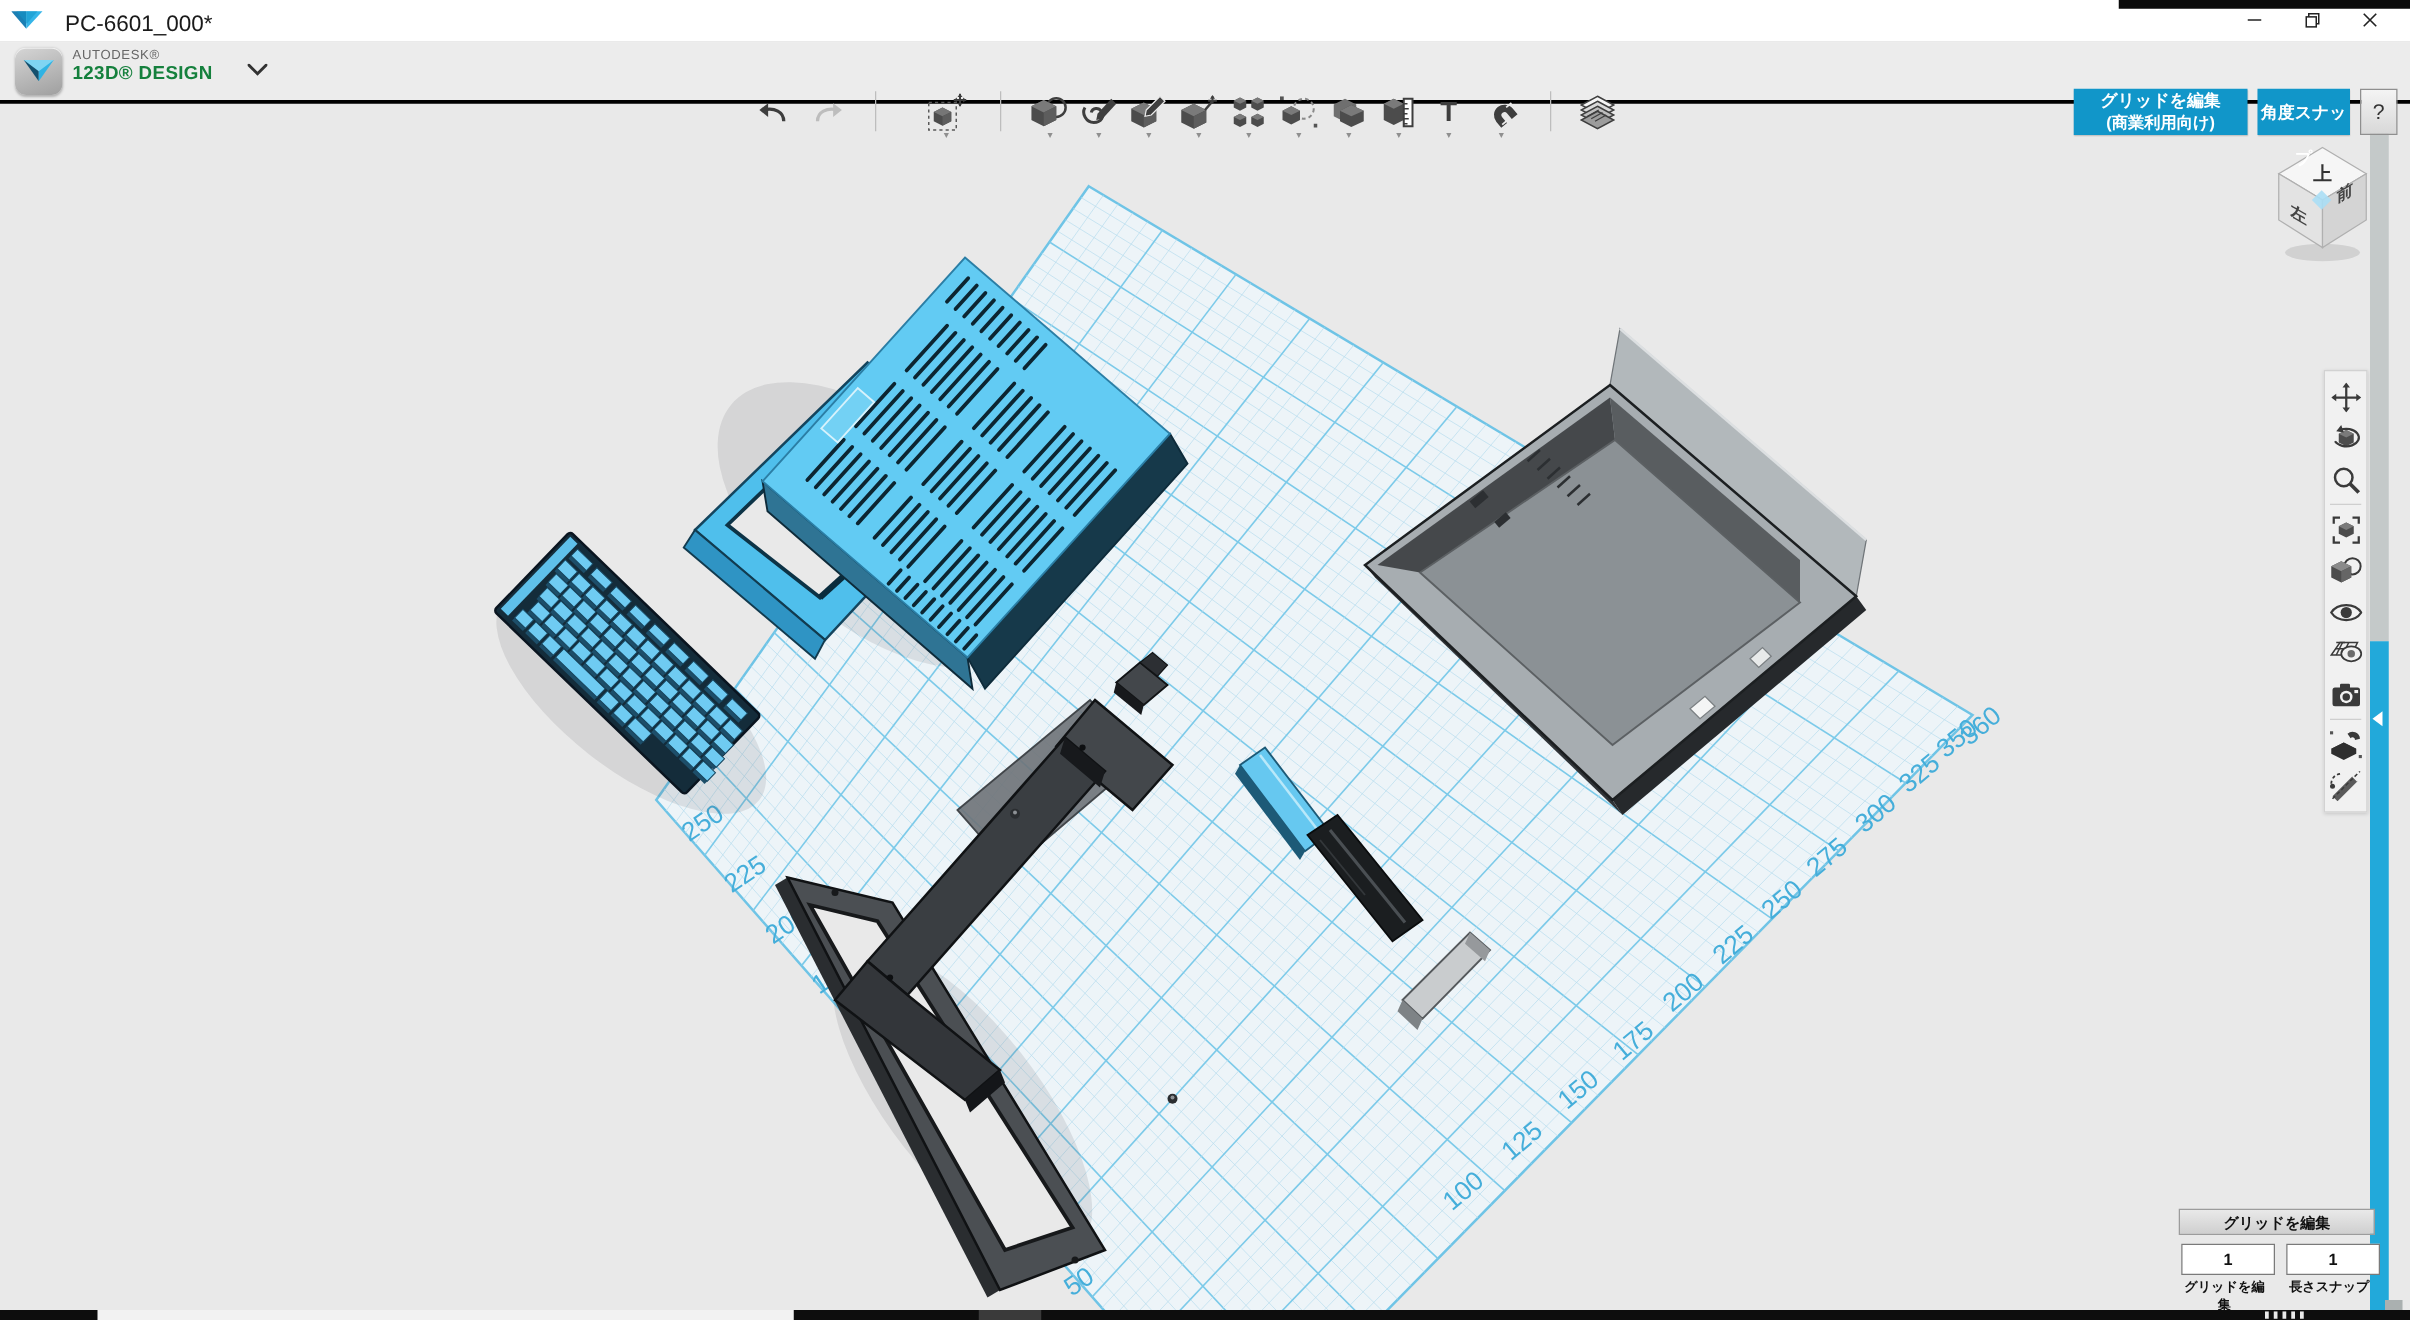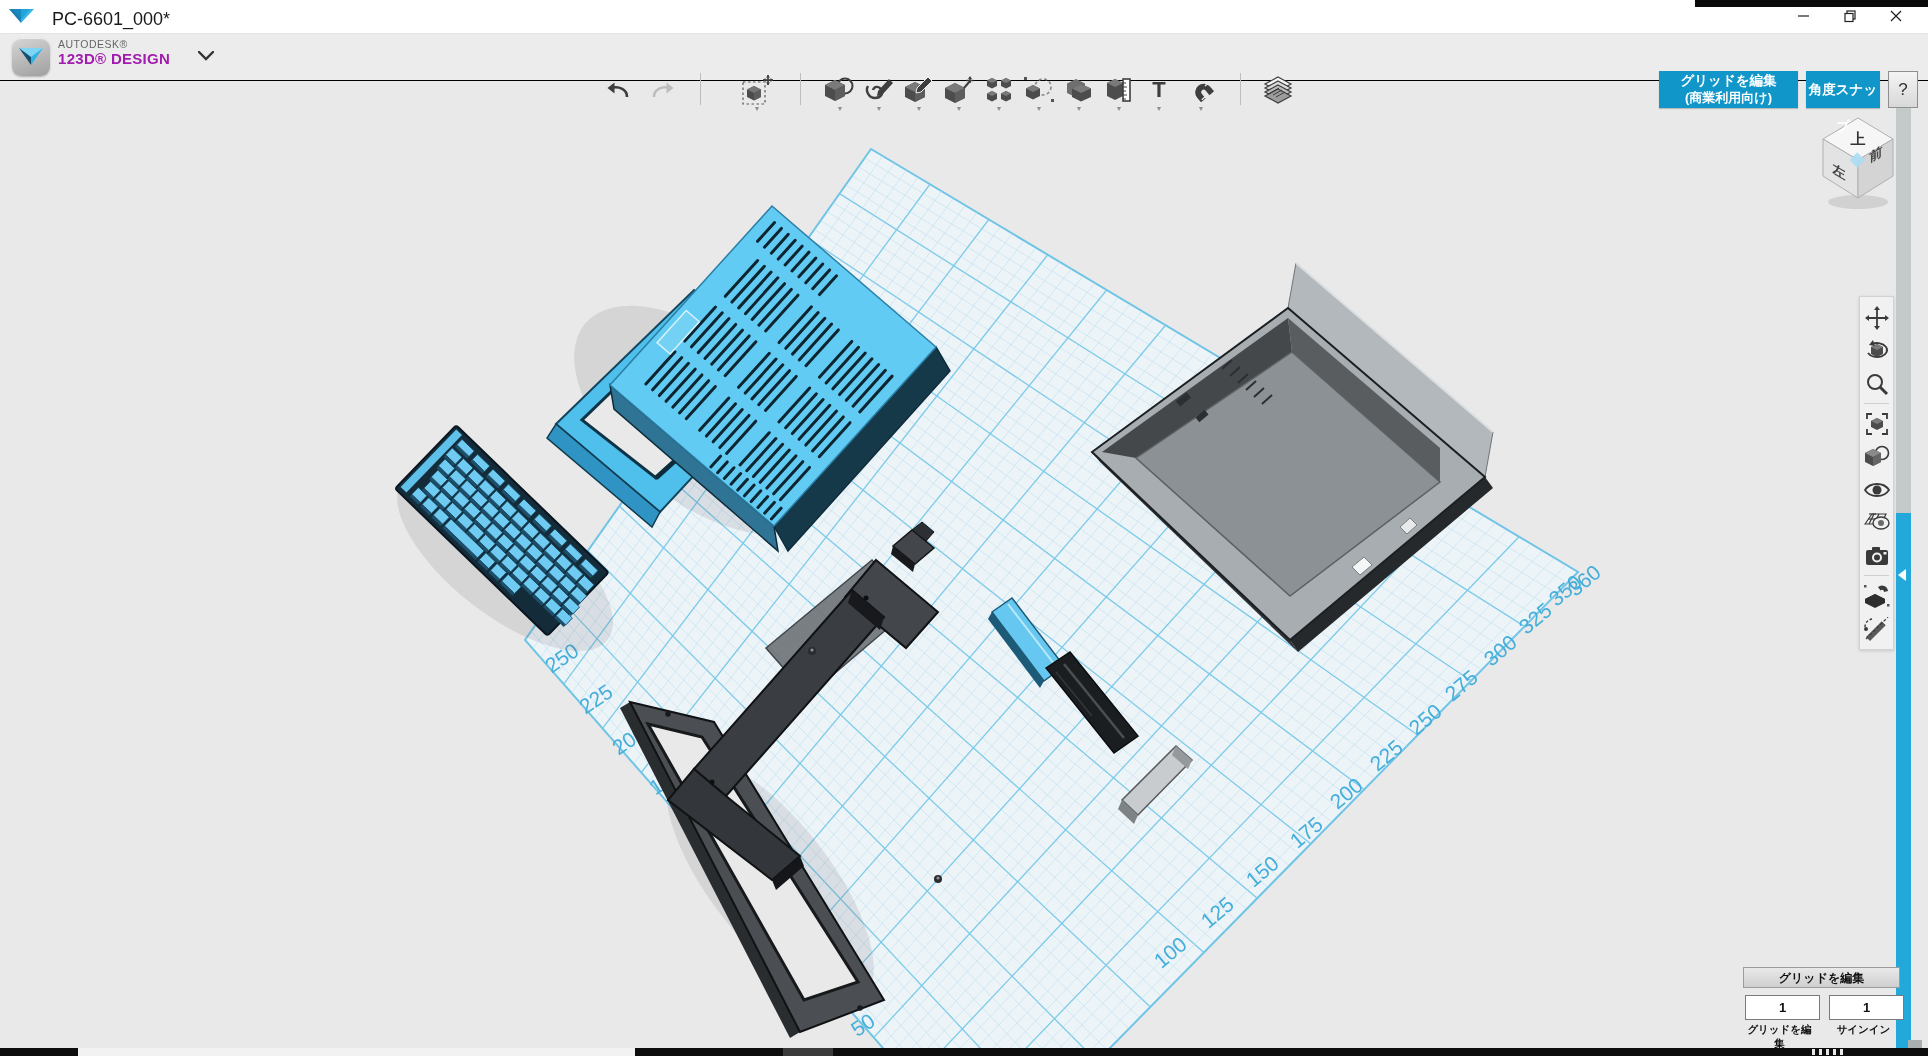--- a/index.html
+++ b/index.html
@@ -7,27 +7,27 @@
   
   #titlebar{position:absolute;left:0;top:0;width:1928px;height:33px;background:#ffffff;
     border-bottom:1px solid #e3e3e3;z-index:50;}
   #title-logo{position:absolute;left:9px;top:8px;}
   #window-title{position:absolute;left:52px;top:9px;font-size:18px;color:#1a1a1a;}
   .winbtn{position:absolute;top:0;width:46px;height:32px;display:flex;align-items:center;justify-content:center;color:#222;}
   #btn-min{left:1781px;} #btn-restore{left:1827px;} #btn-close{left:1873px;}
   #top-black{position:absolute;left:1695px;top:0;width:233px;height:7px;background:#0a0a0a;z-index:60;}
   
   #appbar{position:absolute;left:0;top:33px;width:1928px;height:47px;background:#ececec;
-    border-bottom:1px solid #000000;z-index:40;}
+    border-bottom:3px solid #000000;z-index:40;}
   #app-logo-tile{position:absolute;left:12px;top:5px;width:38px;height:38px;border-radius:9px;
     background:linear-gradient(160deg,#d6d6d6,#9f9f9f);box-shadow:inset 0 1px 0 #eee,0 1px 2px rgba(0,0,0,.25);
     display:flex;align-items:center;justify-content:center;}
   #brand{position:absolute;left:58px;top:6px;line-height:1.1;}
   #brand .t1{font-size:10.5px;color:#666;letter-spacing:.5px;}
-  #brand .t2{font-size:15px;font-weight:bold;color:#a21caf;letter-spacing:.3px;}
+  #brand .t2{font-size:15px;font-weight:bold;color:#15803d;letter-spacing:.3px;}
   #brand-chevron{position:absolute;left:198px;top:18px;color:#333;font-size:15px;}
   .tb-item{position:absolute;top:42px;width:36px;height:30px;display:flex;align-items:center;justify-content:center;}
   .tb-caret{position:absolute;top:72px;width:36px;text-align:center;font-size:7px;color:#8f8f8f;}
   .tb-sep{position:absolute;top:40px;width:1px;height:32px;background:#bdbdbd;}
   .cyanbtn{position:absolute;background:#1196c9;color:#fff;text-align:center;cursor:pointer;
     font-weight:bold;box-shadow:0 1px 1px rgba(0,0,0,.2);}
   #btn-premium{left:1659px;top:38px;width:139px;height:37px;font-size:13.5px;line-height:1.25;padding-top:2px;box-sizing:border-box;}
   #btn-premium .sub{font-size:13px;font-weight:bold;}
   #btn-signin{left:1806px;top:38px;width:74px;height:37px;font-size:13.5px;line-height:37px;}
   #btn-help{position:absolute;left:1888px;top:38px;width:30px;height:37px;border:1px solid #8f8f8f;box-sizing:border-box;
@@ -832,21 +832,21 @@
 
   <div id="edge-track"></div>
   <div id="edge-blue"></div>
   <div id="edge-arrow"></div>
 
   <div id="gridpanel">
     <button id="grid-edit-btn">グリッドを編集</button>
     <input class="snapbox" id="snap-len" value="1" style="">
     <input class="snapbox" id="snap-ang" value="1" style="">
     <div class="snaplabel" id="snap-len-label">グリッドを編集</div>
-    <div class="snaplabel" id="snap-ang-label">サインイン</div>
+    <div class="snaplabel" id="snap-ang-label">長さスナップ</div>
   </div>
 </div>
 
 <div id="taskbar">
   <div id="tb-light"></div>
   <div id="tb-darkseg"></div>
   <div id="tb-clock">
       <i></i>
       <i></i>
       <i></i>

